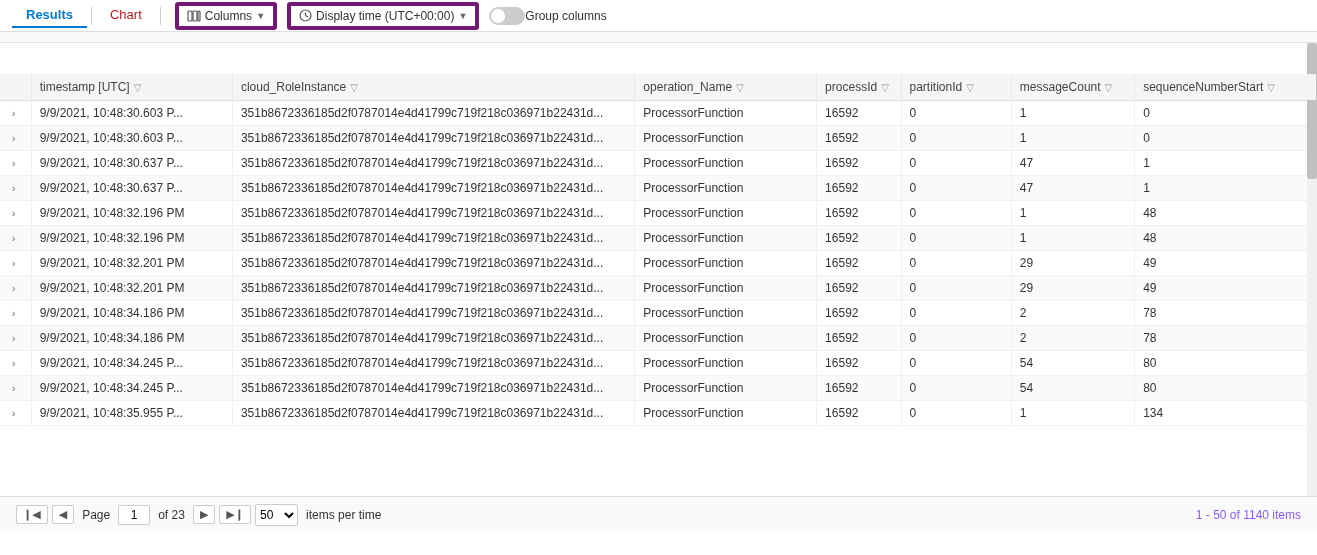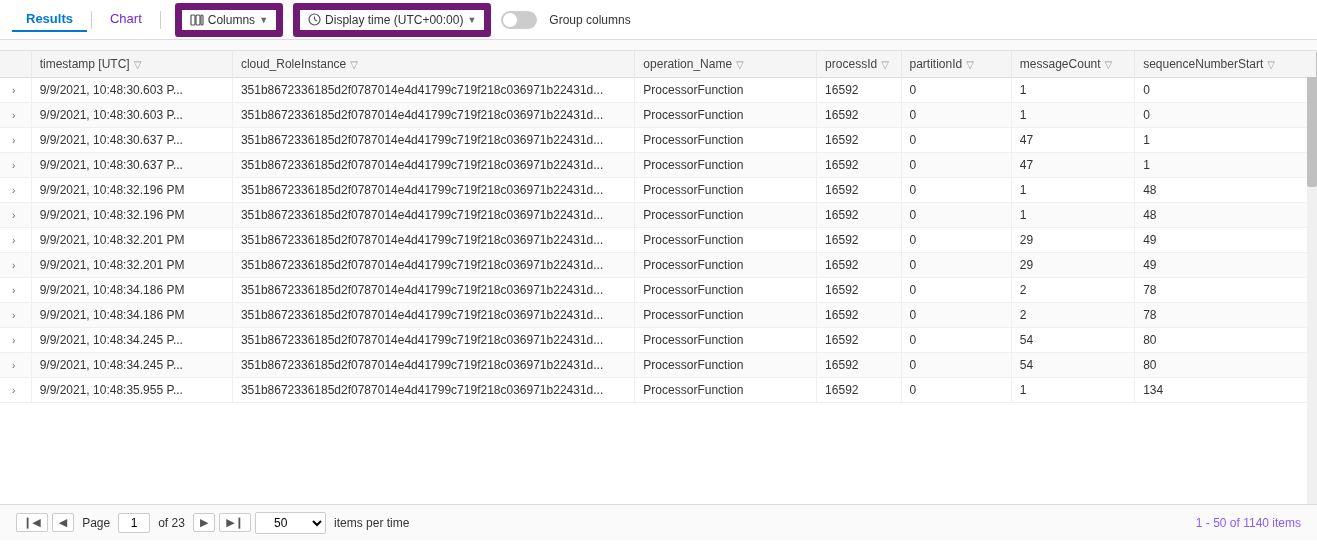--- a/index.html
+++ b/index.html
@@ -5,28 +5,28 @@
     * { box-sizing: border-box; margin: 0; padding: 0; }
     body { font-family: 'Segoe UI', Arial, sans-serif; font-size: 12px; color: #333; background: #fff; }
 
     
     .toolbar {
       display: flex;
       align-items: center;
       border-bottom: 1px solid #ddd;
       padding: 4px 12px;
       gap: 0;
-      height: 40px;
+      height: 32px;
     }
     .tab {
       padding: 4px 14px;
       cursor: pointer;
       font-size: 13px;
       border-bottom: 2px solid transparent;
-      color: #6d28d9;
+      color: #b91c1c;
     }
     .tab.active {
       border-bottom: 2px solid #0078d4;
       color: #0078d4;
       font-weight: 600;
     }
     .tab-divider {
       width: 1px;
       height: 18px;
       background: #ccc;
@@ -36,31 +36,31 @@
       display: flex;
       align-items: center;
       gap: 10px;
       margin-left: 10px;
     }
     .ctrl-btn {
       display: flex;
       align-items: center;
       gap: 4px;
       padding: 3px 8px;
-      border: 7px solid #701a75;
+      border: 4px solid #701a75;
       border-radius: 3px;
       cursor: pointer;
       font-size: 12px;
       color: #333;
       background: #fff;
     }
     .toggle-wrap {
       display: flex;
       align-items: center;
-      gap: 12px;
+      gap: 0;
       font-size: 12px;
     }
     .toggle {
       width: 36px;
       height: 18px;
       background: #ccc;
       border-radius: 9px;
       position: relative;
       cursor: pointer;
     }
@@ -106,20 +106,21 @@
     .table-container {
       overflow-x: auto;
       overflow-y: auto;
       height: calc(555px - 32px - 34px - 36px);
       position: relative;
     }
     table {
       width: 100%;
       border-collapse: collapse;
       table-layout: fixed;
+      margin-top: 31px;
     }
     thead tr {
       background: #f5f5f5;
       border-bottom: 1px solid #ddd;
     }
     thead th {
       padding: 6px 8px;
       text-align: left;
       font-weight: 500;
       font-size: 12px;
@@ -216,21 +217,21 @@
     .page-btn:disabled { color: #bbb; cursor: default; }
     .page-input {
       width: 32px;
       text-align: center;
       border: 1px solid #ccc;
       border-radius: 2px;
       padding: 2px 4px;
       font-size: 12px;
     }
     .page-size-select {
-      padding: 2px 14px;
+      padding: 2px 0;
       border: 1px solid #ccc;
       border-radius: 2px;
       font-size: 12px;
       background: #fff;
     }
     .page-info {
       font-size: 12px;
       color: #8b5cf6;
     }
   </style>

